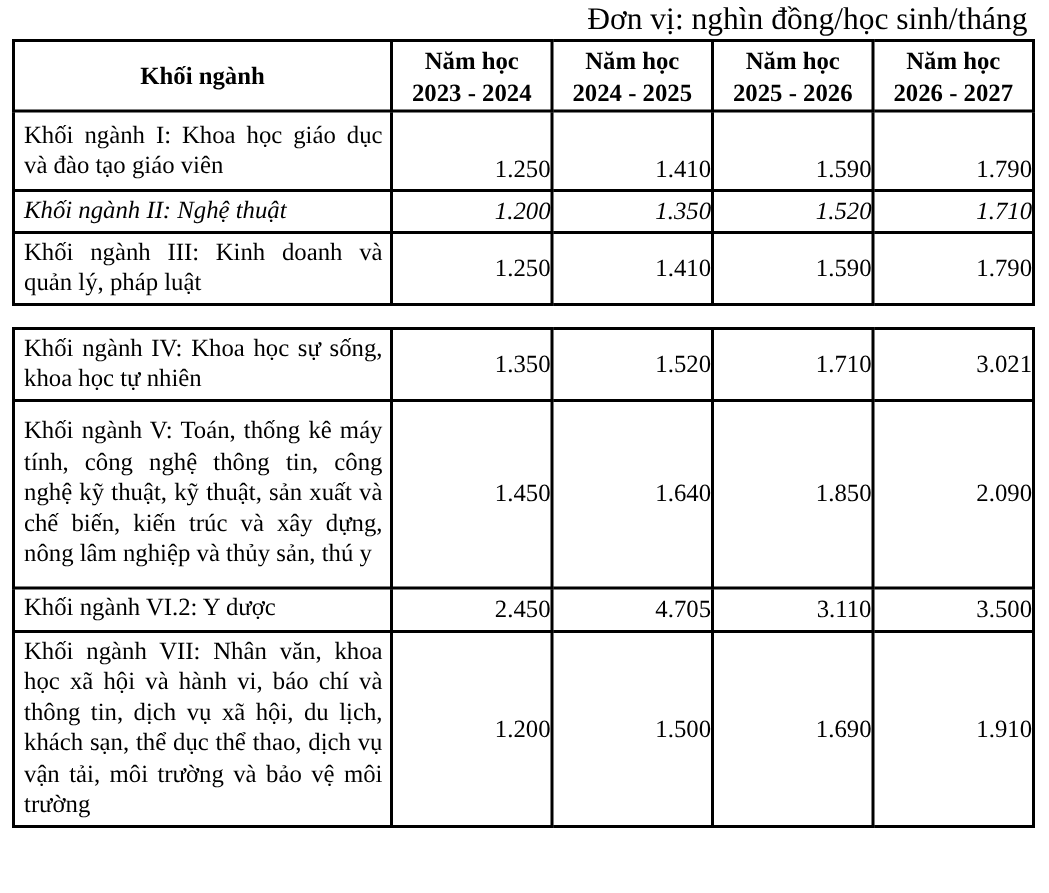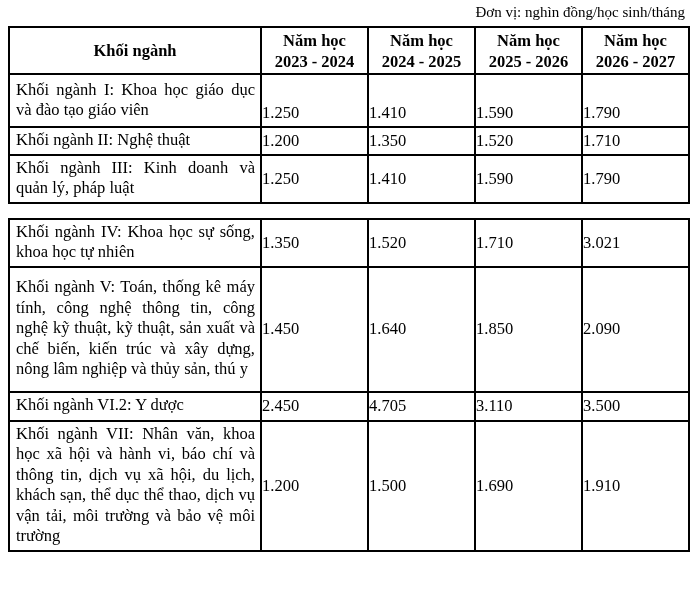--- a/index.html
+++ b/index.html
@@ -7,21 +7,21 @@
   body {
     width: 699px;
     height: 595px;
     font-family: "Liberation Serif", serif;
     color: #000000;
     overflow: hidden;
   }
   .caption {
     width: 691px;
     text-align: right;
-    font-size: 15px;
+    font-size: 21px;
     line-height: 20px;
     padding: 2px 6px 4px 0;
   }
   table {
     border-collapse: collapse;
     table-layout: fixed;
     margin-left: 8px;
     width: 682px;
   }
   #table1 { margin-bottom: 14px; }
@@ -38,31 +38,31 @@
     white-space: pre-line;
     line-height: 21px;
     padding: 1px 2px;
   }
   td.label {
     text-align: justify;
     padding: 2px 5px 3px 6px;
     line-height: 20.5px;
   }
   td.num {
-    text-align: left;
+    text-align: right;
     line-height: 20px;
   }
   
   #table1 tbody tr:first-child td.num {
     vertical-align: bottom;
     padding-bottom: 3px;
   }
   tr.h45  { height: 47px; margin-left: 28px; }
   tr.h53  { height: 53px; }
-  tr.h30  { height: 18px; }
+  tr.h30  { height: 18px; font-style: italic; }
   tr.h44  { height: 44px; }
   tr.h54  { height: 38px; }
   tr.h125 { height: 125px; }
   tr.h52  { height: 52px; }
   tr.h29  { height: 29px; margin-top: 40px; }
   tr.h118 { height: 118px; }
 </style>
 </head>
 <body>
 

